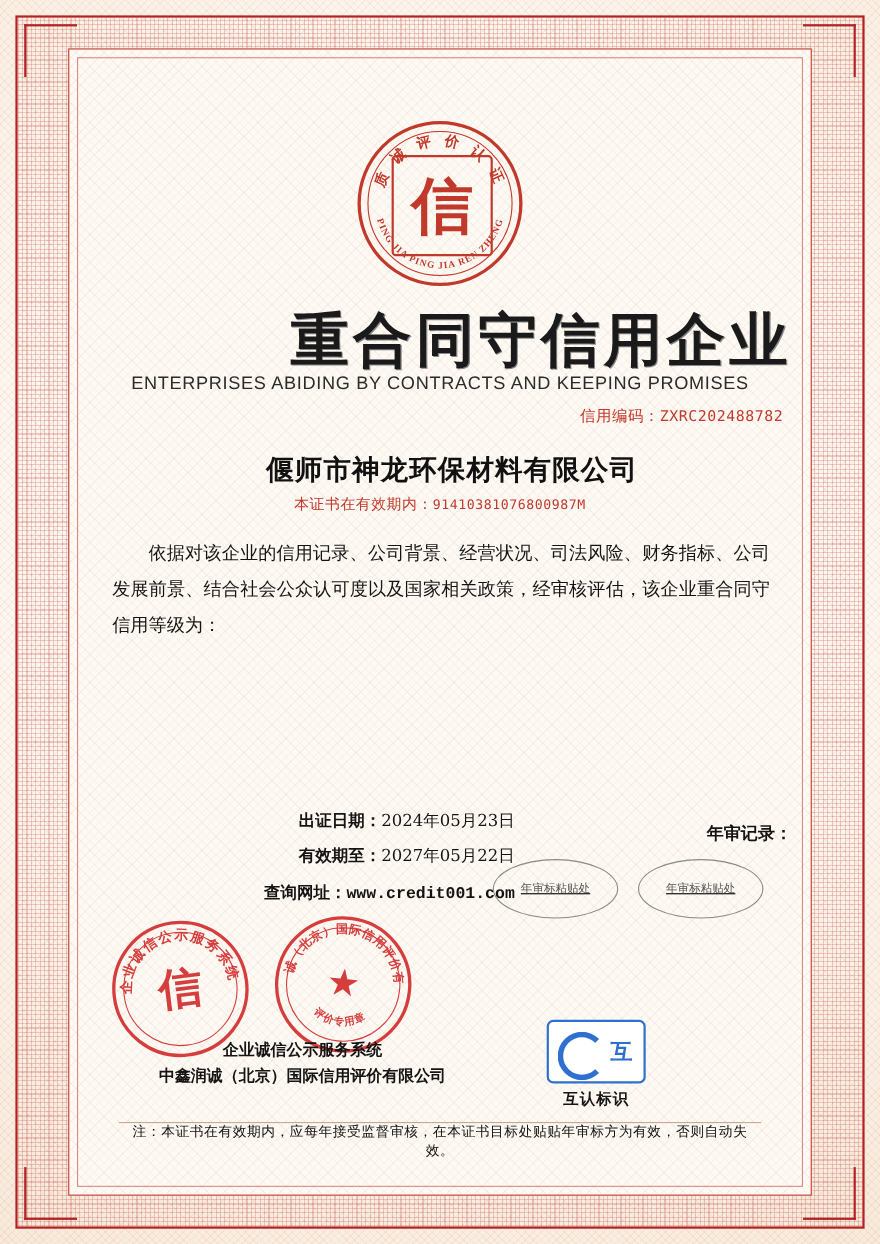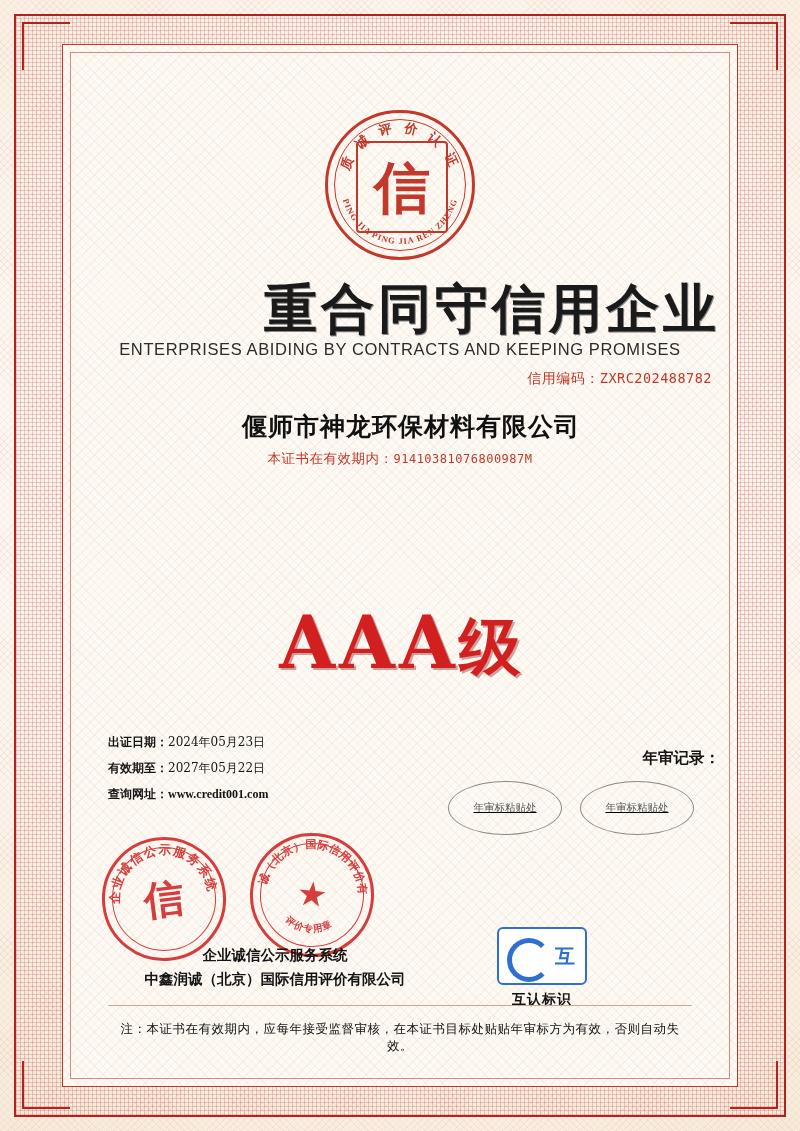--- a/index.html
+++ b/index.html
@@ -116,25 +116,25 @@
   }
   .grade .ji{
     font-family:"DejaVu Serif", serif;
     font-size:62px;font-weight:bold;color:#d21f1f;
     text-shadow:2px 2px 0 rgba(120,0,0,0.35);
   }
 
   
   .info{
     position:absolute;left:28px;top:668px;width:360px;
-    font-family:"DejaVu Serif", serif;font-size:12px;color:#141414;line-height:2.15;
+    font-family:"DejaVu Serif", serif;font-size:15px;color:#141414;line-height:2.15;text-align:right;
   }
   .info .lbl{font-weight:bold;}
   .info .val{font-family:"DejaVu Serif", serif;}
-  .info .url{font-family:Liberation Serif, serif;font-weight:bold;}
+  .info .url{font-family:Liberation Mono, monospace;font-weight:bold;}
 
   .annual{
     position:absolute;left:368px;top:686px;width:272px;
   }
   .annual .ttl{
     font-family:Liberation Serif, serif;font-size:15.5px;font-weight:bold;color:#141414;text-align:right;
   }
   .annual .slots{display:flex;gap:18px;margin-top:12px;text-decoration:underline;}
   .annual .slot{
     width:112px;height:52px;border:1px solid #8a8a8a;border-radius:50%;
@@ -196,21 +196,21 @@
     position:relative;
   }
   .qr .code .eye{position:absolute;width:22px;height:22px;border:4px solid #111;background:#fff;}
   .qr .code .eye i{position:absolute;inset:4px;background:#111;display:block;}
   .qr .e1{left:2px;top:2px;} .qr .e2{right:2px;top:2px;} .qr .e3{left:2px;bottom:2px;}
 
   .footnote{
     position:absolute;left:28px;right:28px;bottom:14px;
     text-align:center;
     font-family:"DejaVu Serif", serif;font-size:12.5px;color:#111;
-    border-top:1px solid #c9a98f;padding-top:15px;letter-spacing:0.5px;
+    border-top:1px solid #c9a98f;padding-top:0;letter-spacing:0.5px;
   }
 </style>
 </head>
 <body>
 
 <div class="cert">
 
   <div class="band-outer"></div>
   <div class="band-inner-white"></div>
   <div class="band-hair"></div>
@@ -246,24 +246,22 @@
 
     <div class="credit-no">
       <span>信用编码：</span><span class="num">ZXRC202488782</span>
     </div>
 
     <div class="company">偃师市神龙环保材料有限公司</div>
     <div class="uscc">
       <span>本证书在有效期内：</span><span class="code">91410381076800987M</span>
     </div>
 
-
-    <div class="grade">
-      <span class="aaa">AAA</span><span class="ji">级</span>
-    </div>
+    <div class="body-text">依据对该企业的信用记录、公司背景、经营状况、司法风险、财务指标、公司发展前景、结合社会公众认可度以及国家相关政策，经审核评估，该企业重合同守信用等级为：</div>
+
 
     <div class="info">
       <div>
         <span class="lbl">出证日期：</span><span class="val">2024年05月23日</span>
       </div>
       <div>
         <span class="lbl">有效期至：</span><span class="val">2027年05月22日</span>
       </div>
       <div>
         <span class="lbl">查询网址：</span><span class="url">www.credit001.com</span>

